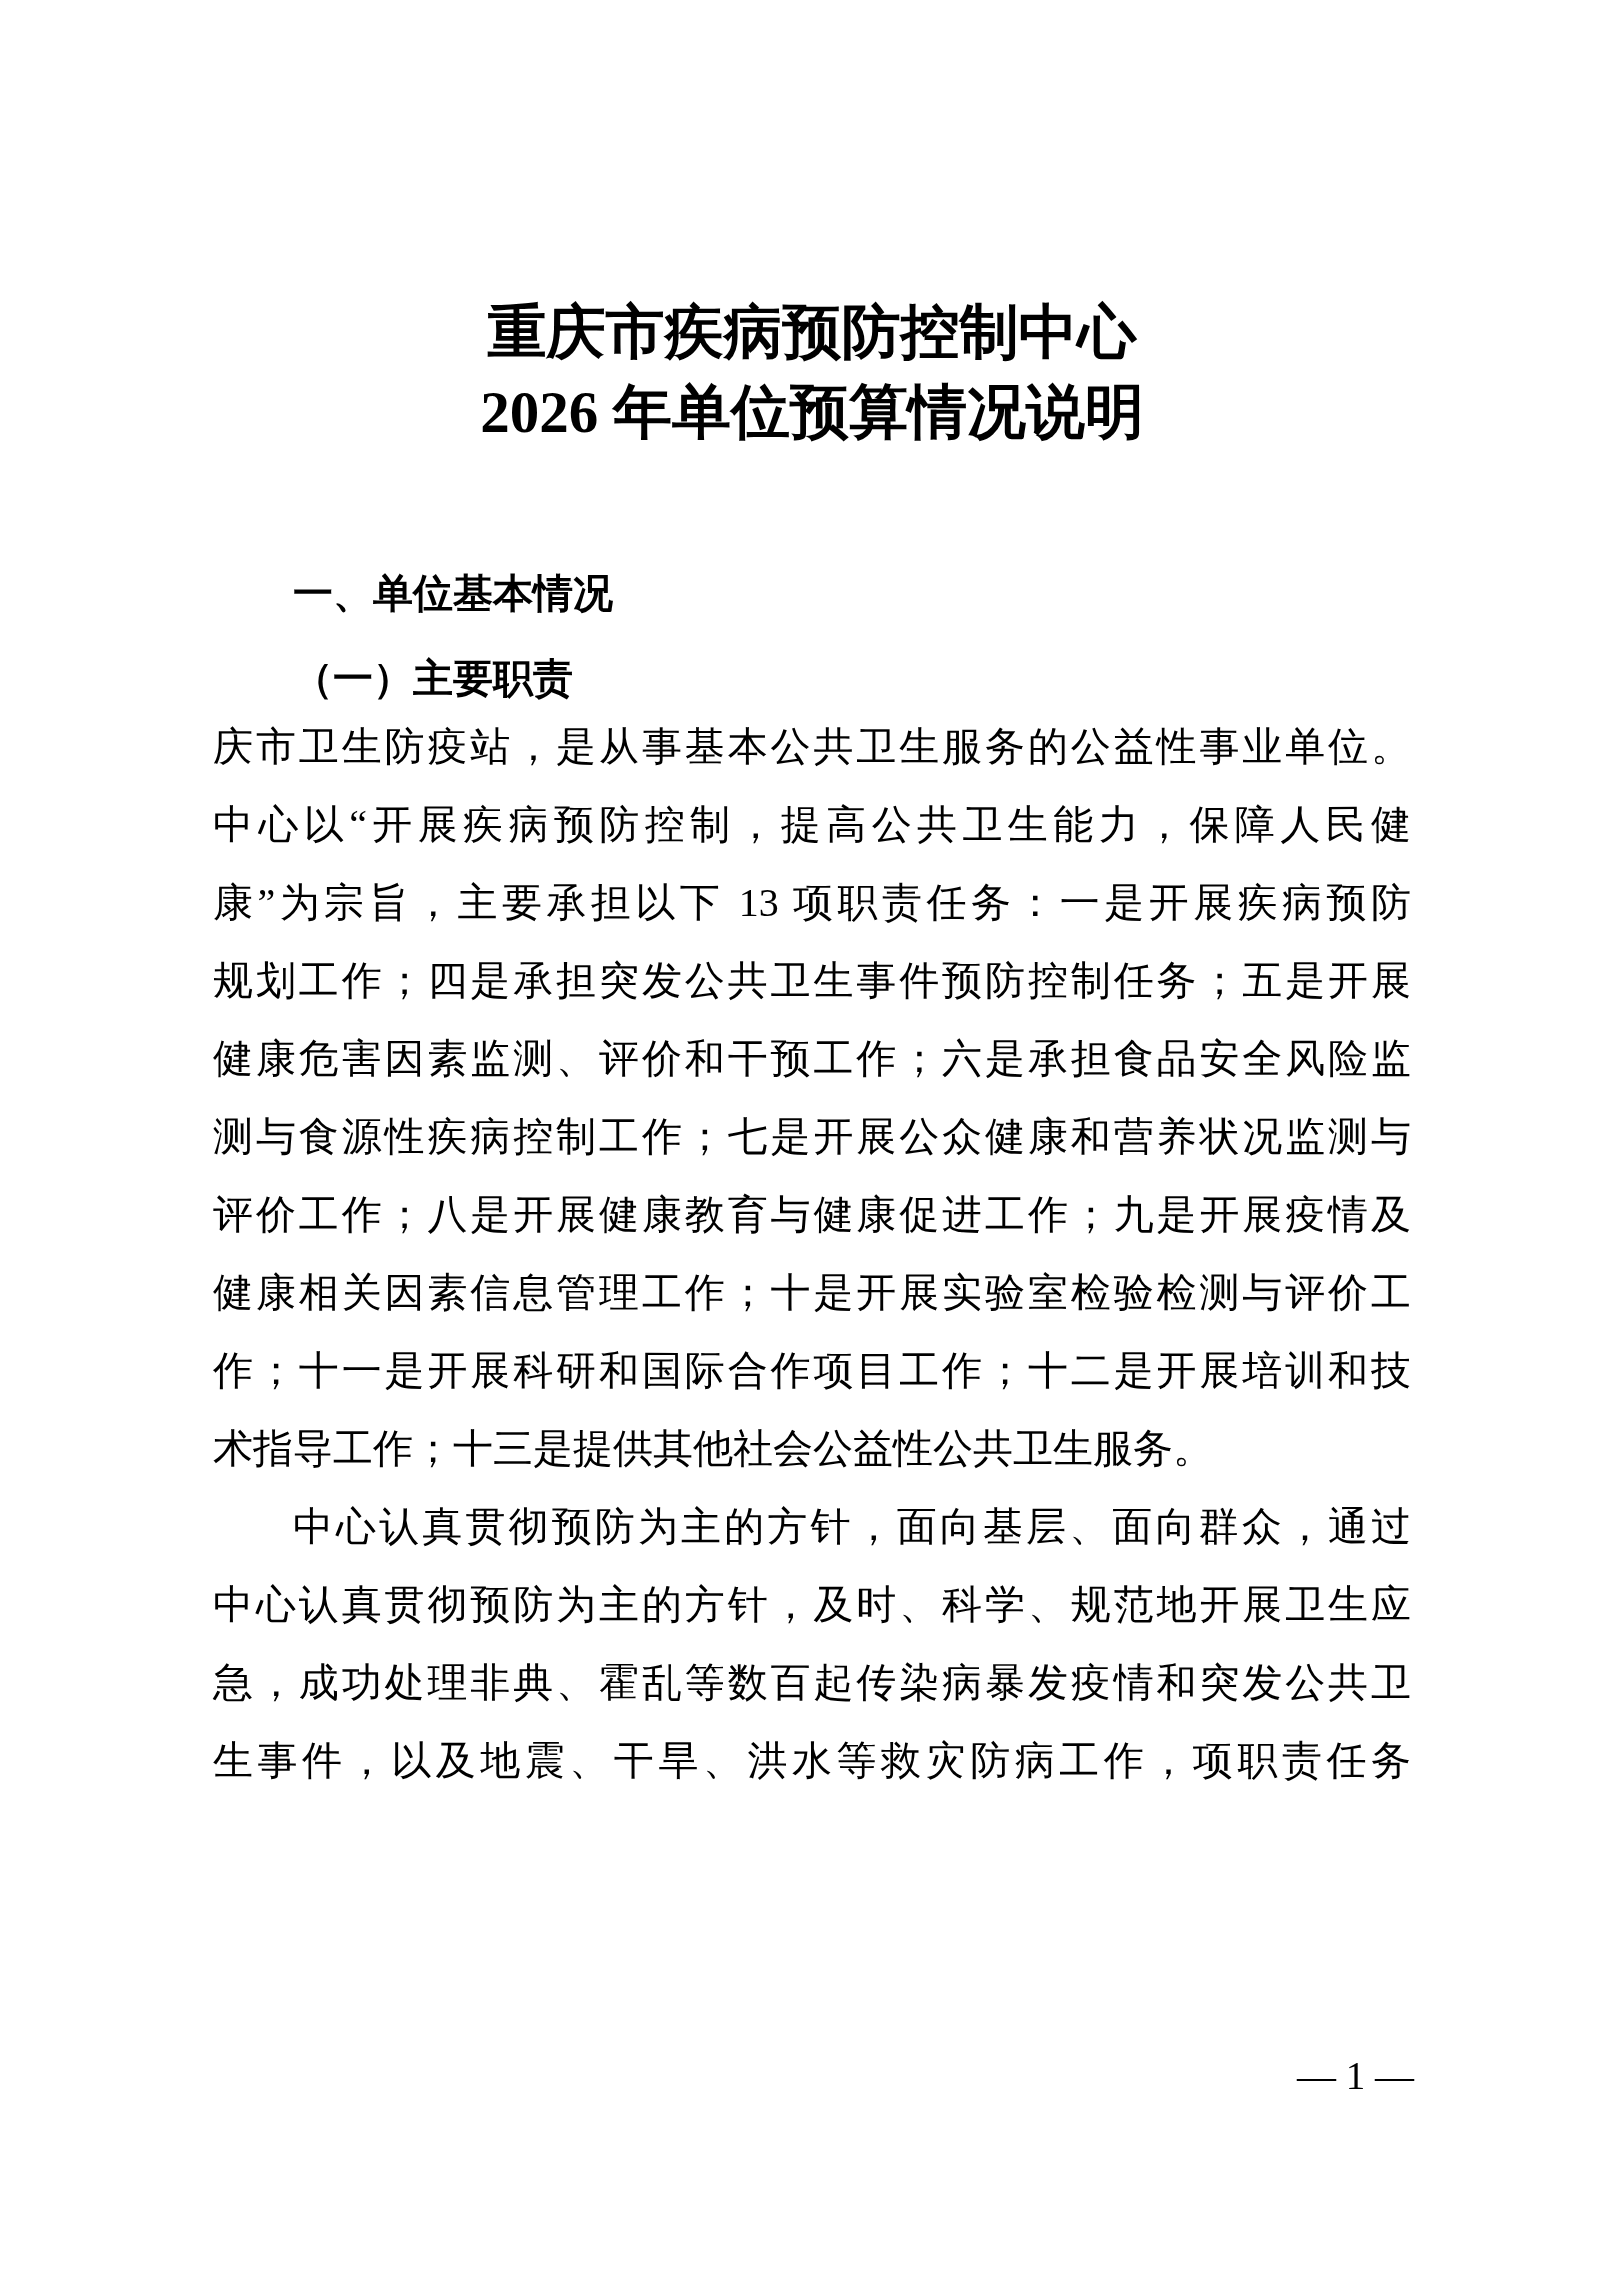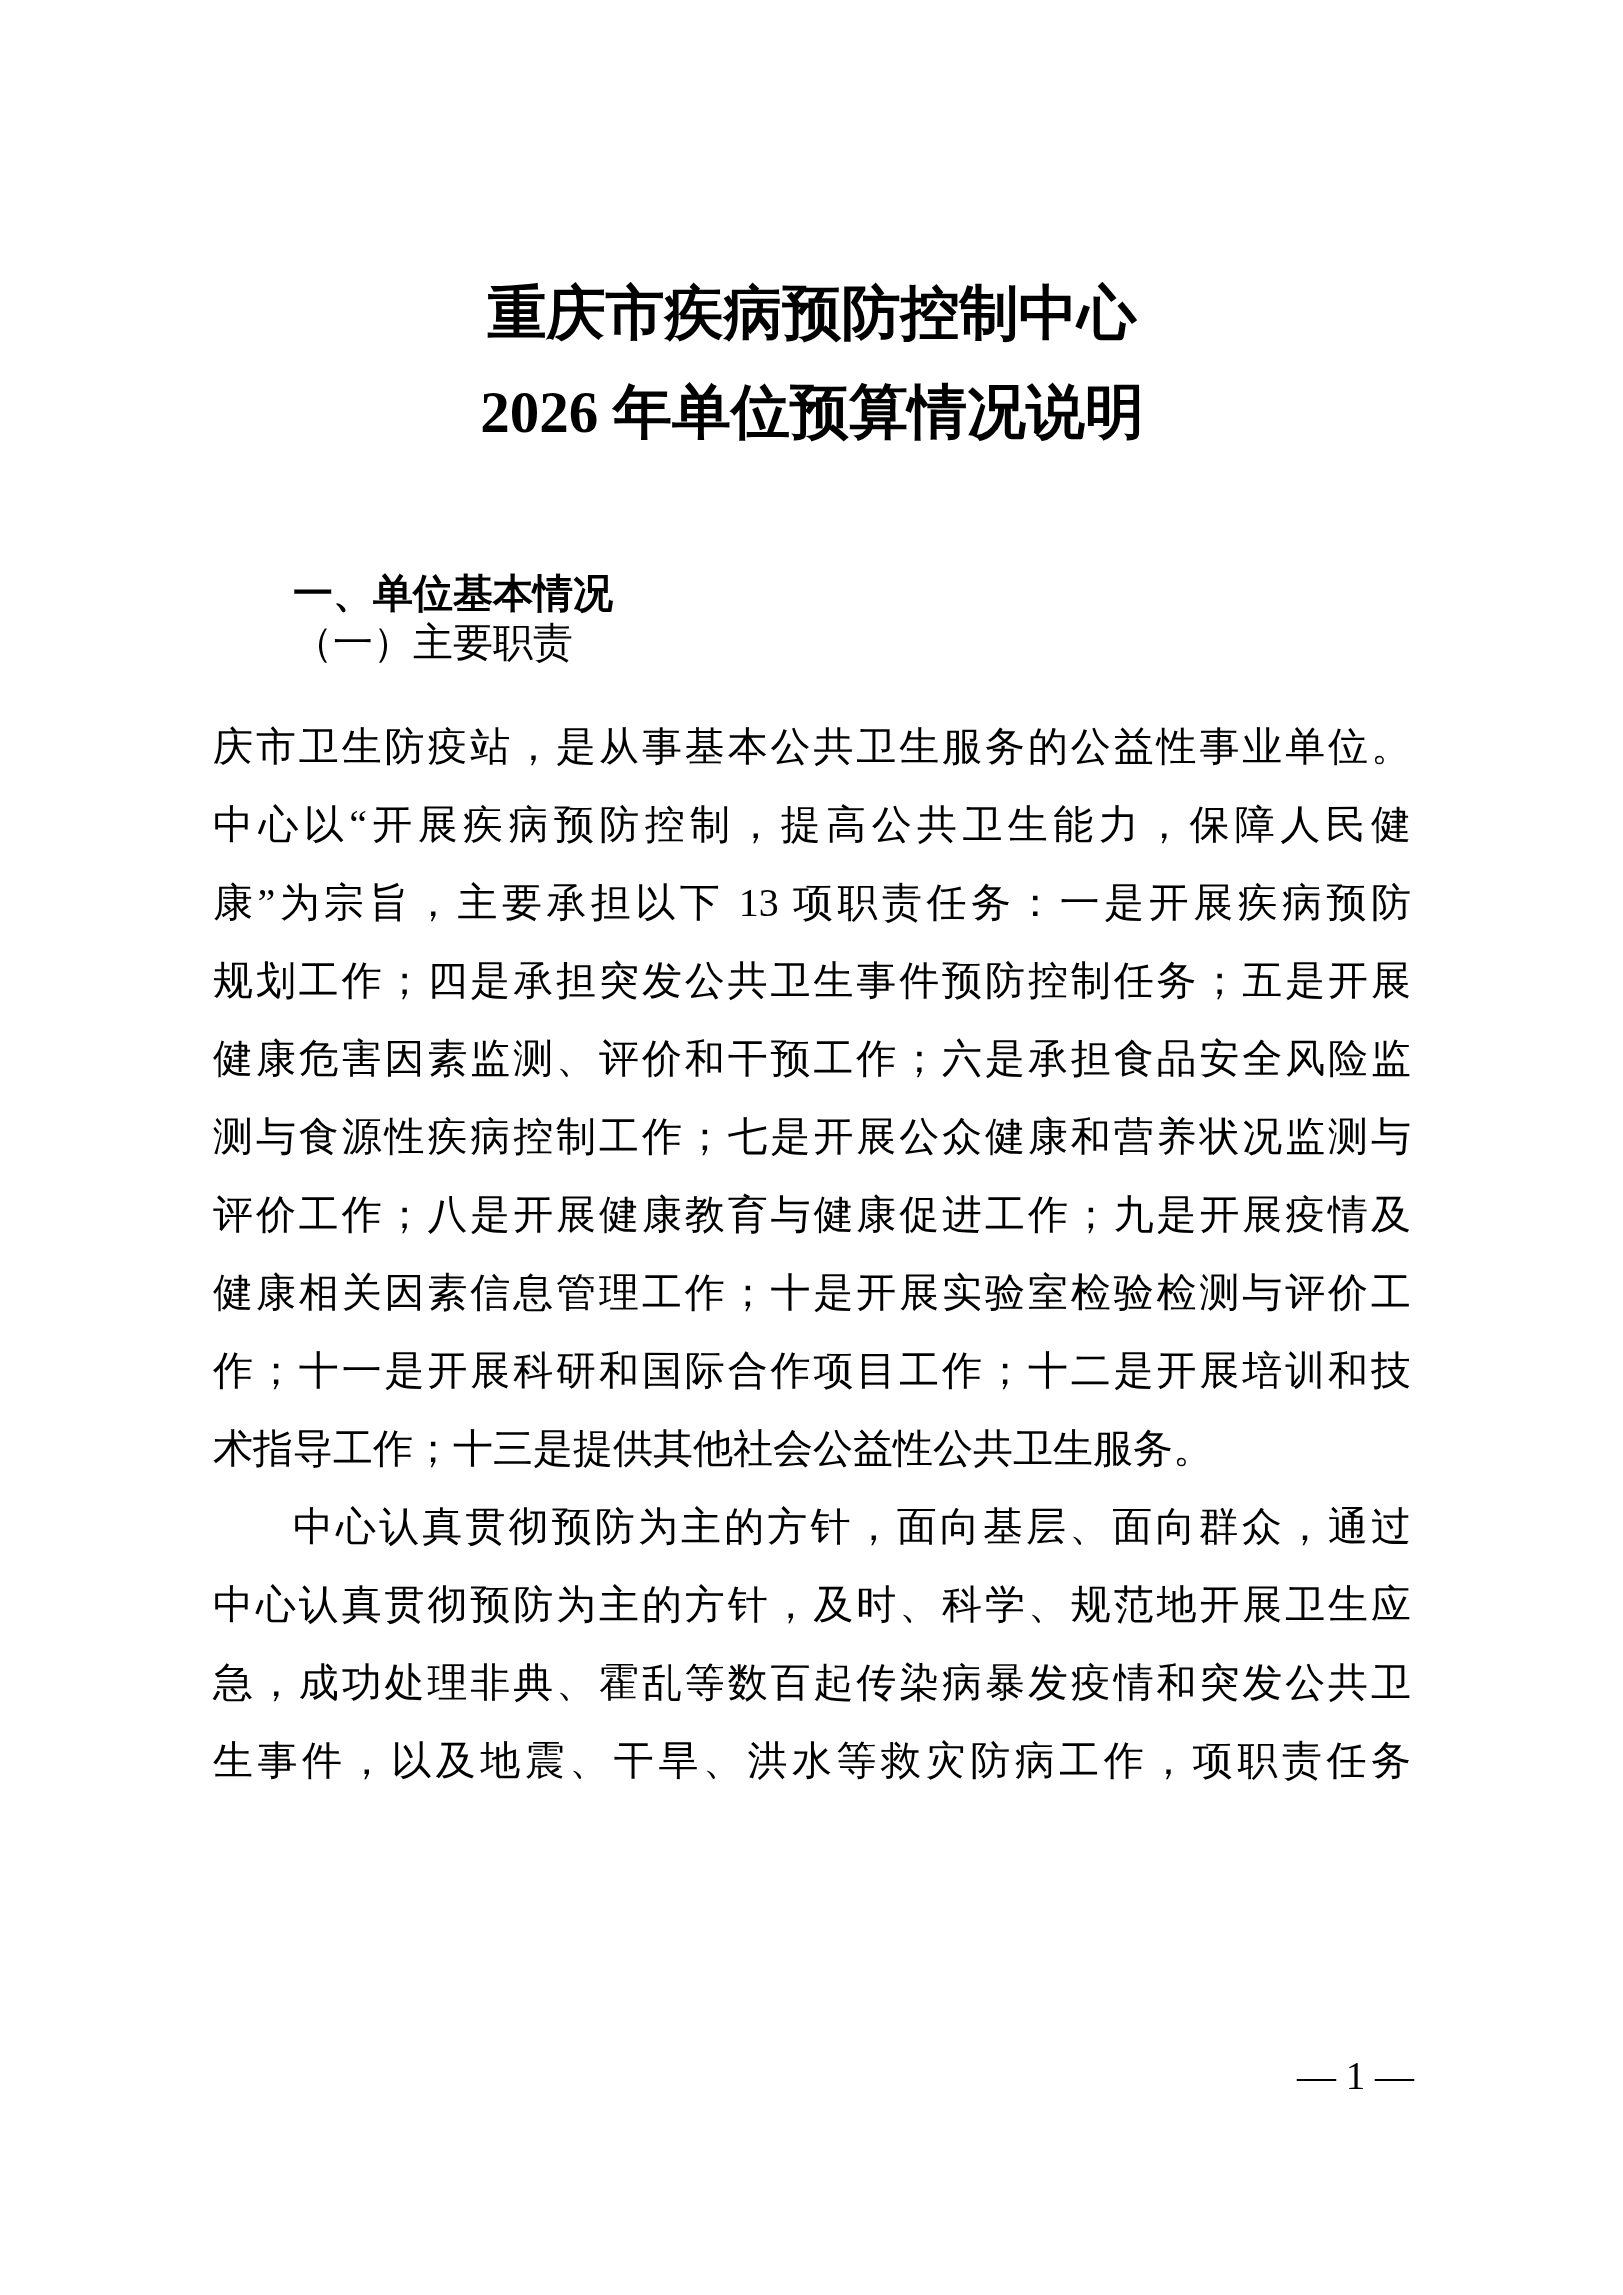--- a/index.html
+++ b/index.html
@@ -20,38 +20,39 @@
     left: 213px;
     width: 1198px;
   }
   .title-line {
     font-family: "Liberation Serif", "DejaVu Serif", serif;
     font-weight: bold;
     font-size: 59px;
     text-align: center;
     white-space: nowrap;
   }
-  #title1 { top: 272px; height: 82px; line-height: 82px; }
+  #title1 { top: 291px; height: 82px; line-height: 82px; }
   #title2 { top: 371px; height: 82px; line-height: 82px; }
   .heading {
     top: 554px;
     height: 78px;
     line-height: 78px;
     font-family: "Liberation Sans", "DejaVu Sans", sans-serif;
     font-weight: bold;
     font-size: 40px;
     text-indent: 2em;
   }
   .subheading {
-    top: 604px;
+    top: 640px;
     height: 78px;
     line-height: 78px;
     font-family: "Liberation Serif", "DejaVu Serif", serif;
     font-size: 40px;
     text-indent: 2em;
+    font-weight: bold;
   }
   .body-block {
     position: absolute;
     left: 213px;
     width: 1198px;
     top: 708px;
   }
   .bl {
     height: 78px;
     line-height: 78px;

